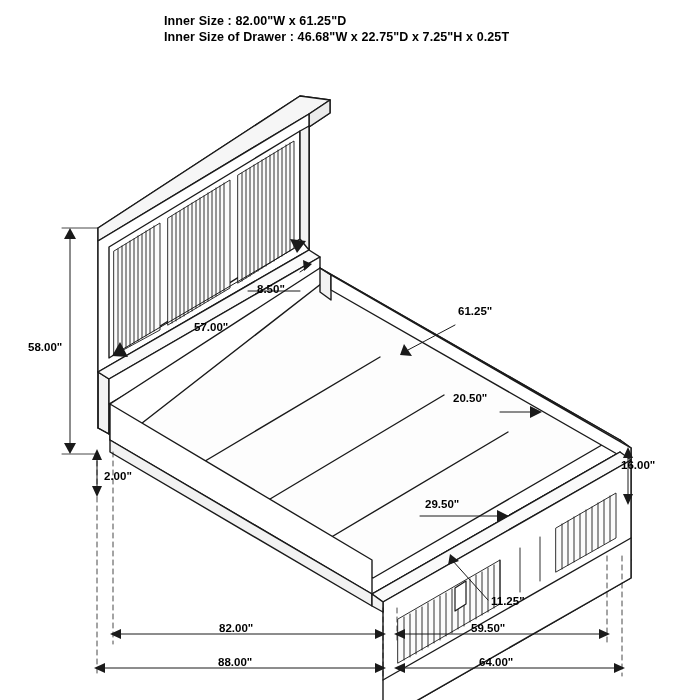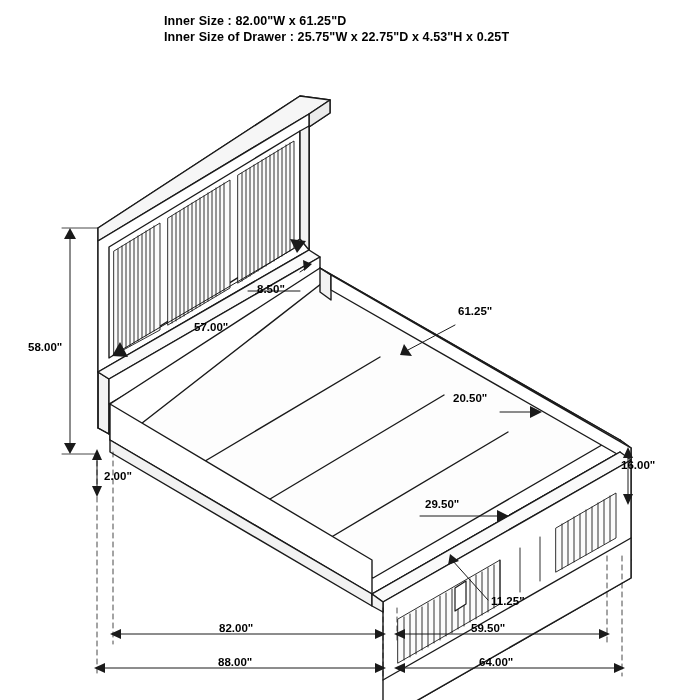--- a/index.html
+++ b/index.html
@@ -46,21 +46,21 @@
 </style>
 </head>
 <body>
 
 <div id="stage">
 
   <div class="hdr" id="hdr1">
     <span>Inner Size : 82.00"W x 61.25"D</span>
   </div>
   <div class="hdr" id="hdr2">
-    <span>Inner Size of Drawer : 25.75"W x 22.75"D x 4.53"H x 0.25T</span>
+    <span>Inner Size of Drawer : 46.68"W x 22.75"D x 7.25"H x 0.25T</span>
   </div>
 
   <svg width="700" height="700" viewBox="0 0 700 700">
     <g fill="none" stroke="#1a1a1a" stroke-width="1.4" stroke-linejoin="round" stroke-linecap="round">
 
       <g>
 
         <path d="M98,228 L300,96 L330,100 L330,113 L309,127 L309,250 L98,372 Z" fill="#ffffff"></path>
         <path d="M98,228 L300,96 L330,100 L309,114 L98,241 Z" fill="#f6f6f6"></path>
         <path d="M309,114 L330,100 L330,113 L309,127 Z" fill="#ebebeb"></path>

